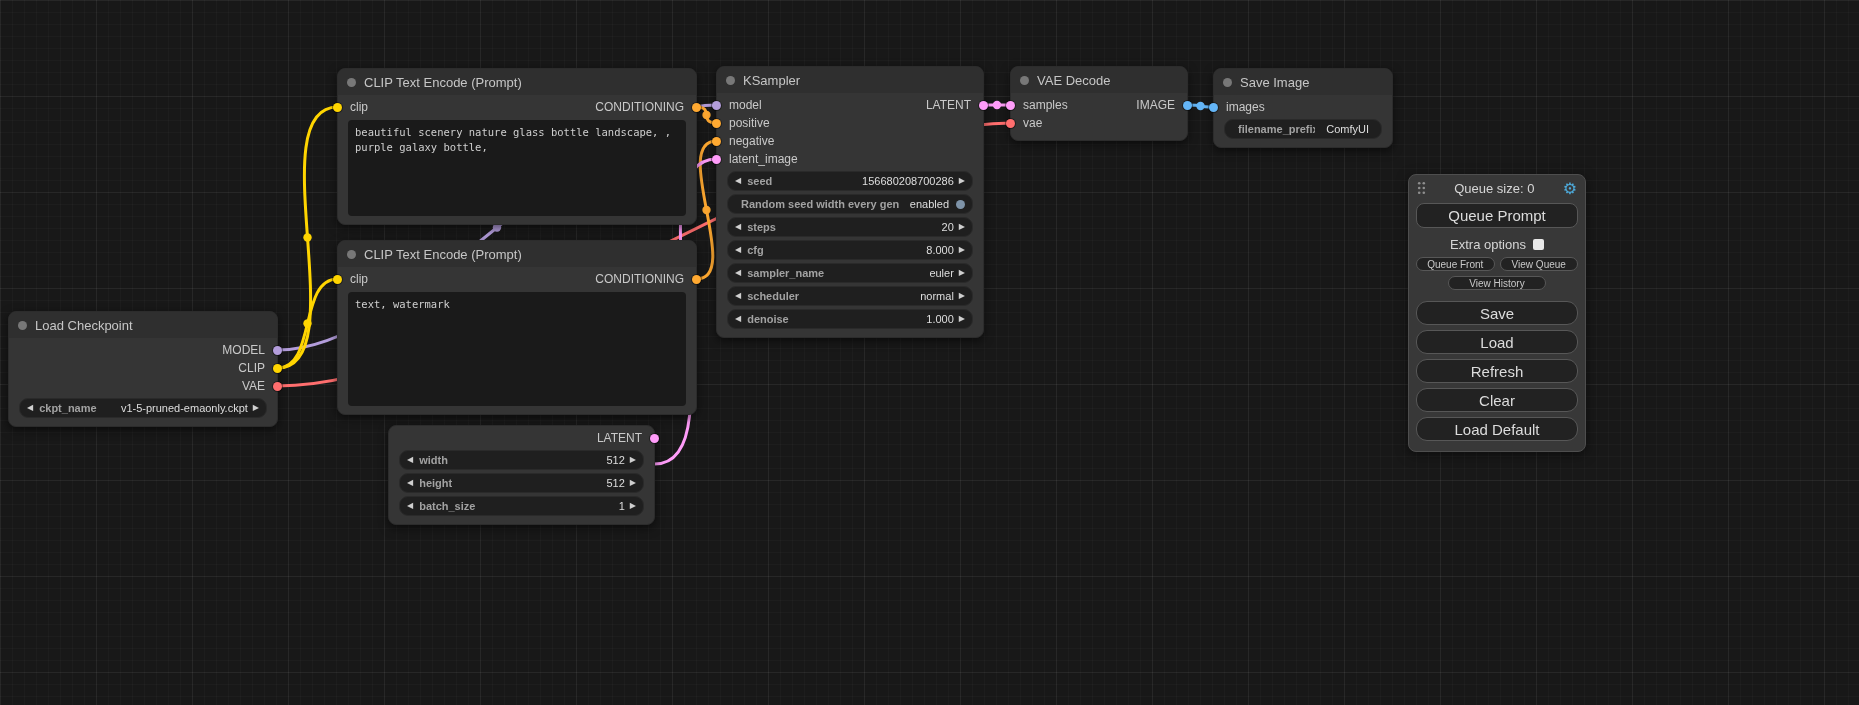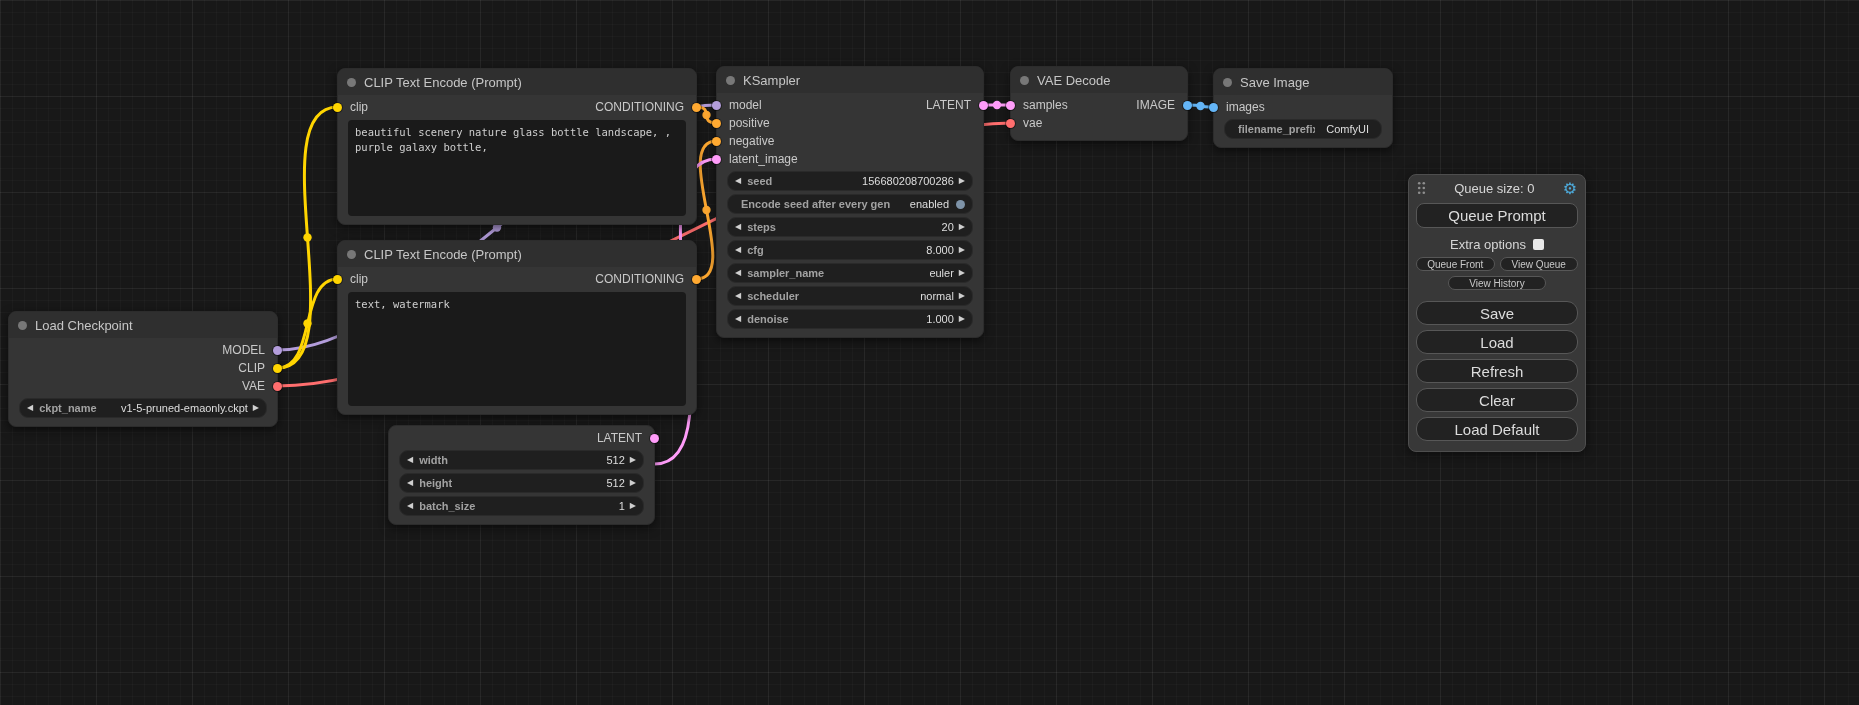--- a/index.html
+++ b/index.html
@@ -233,21 +233,21 @@
             </div>
           </div>
           <div class="widget">
             <span class="warrow left"></span>
             <span class="wlabel">seed</span>
             <span class="wspacer"></span>
             <span class="wvalue">156680208700286</span>
             <span class="warrow right"></span>
           </div>
           <div class="widget">
-            <span class="wlabel">Encode seed after every gen</span>
+            <span class="wlabel">Random seed width every gen</span>
             <span class="wspacer"></span>
             <span class="wvalue">enabled</span>
             <span class="wtoggle"></span>
           </div>
           <div class="widget">
             <span class="warrow left"></span>
             <span class="wlabel">steps</span>
             <span class="wspacer"></span>
             <span class="wvalue">20</span>
             <span class="warrow right"></span>

